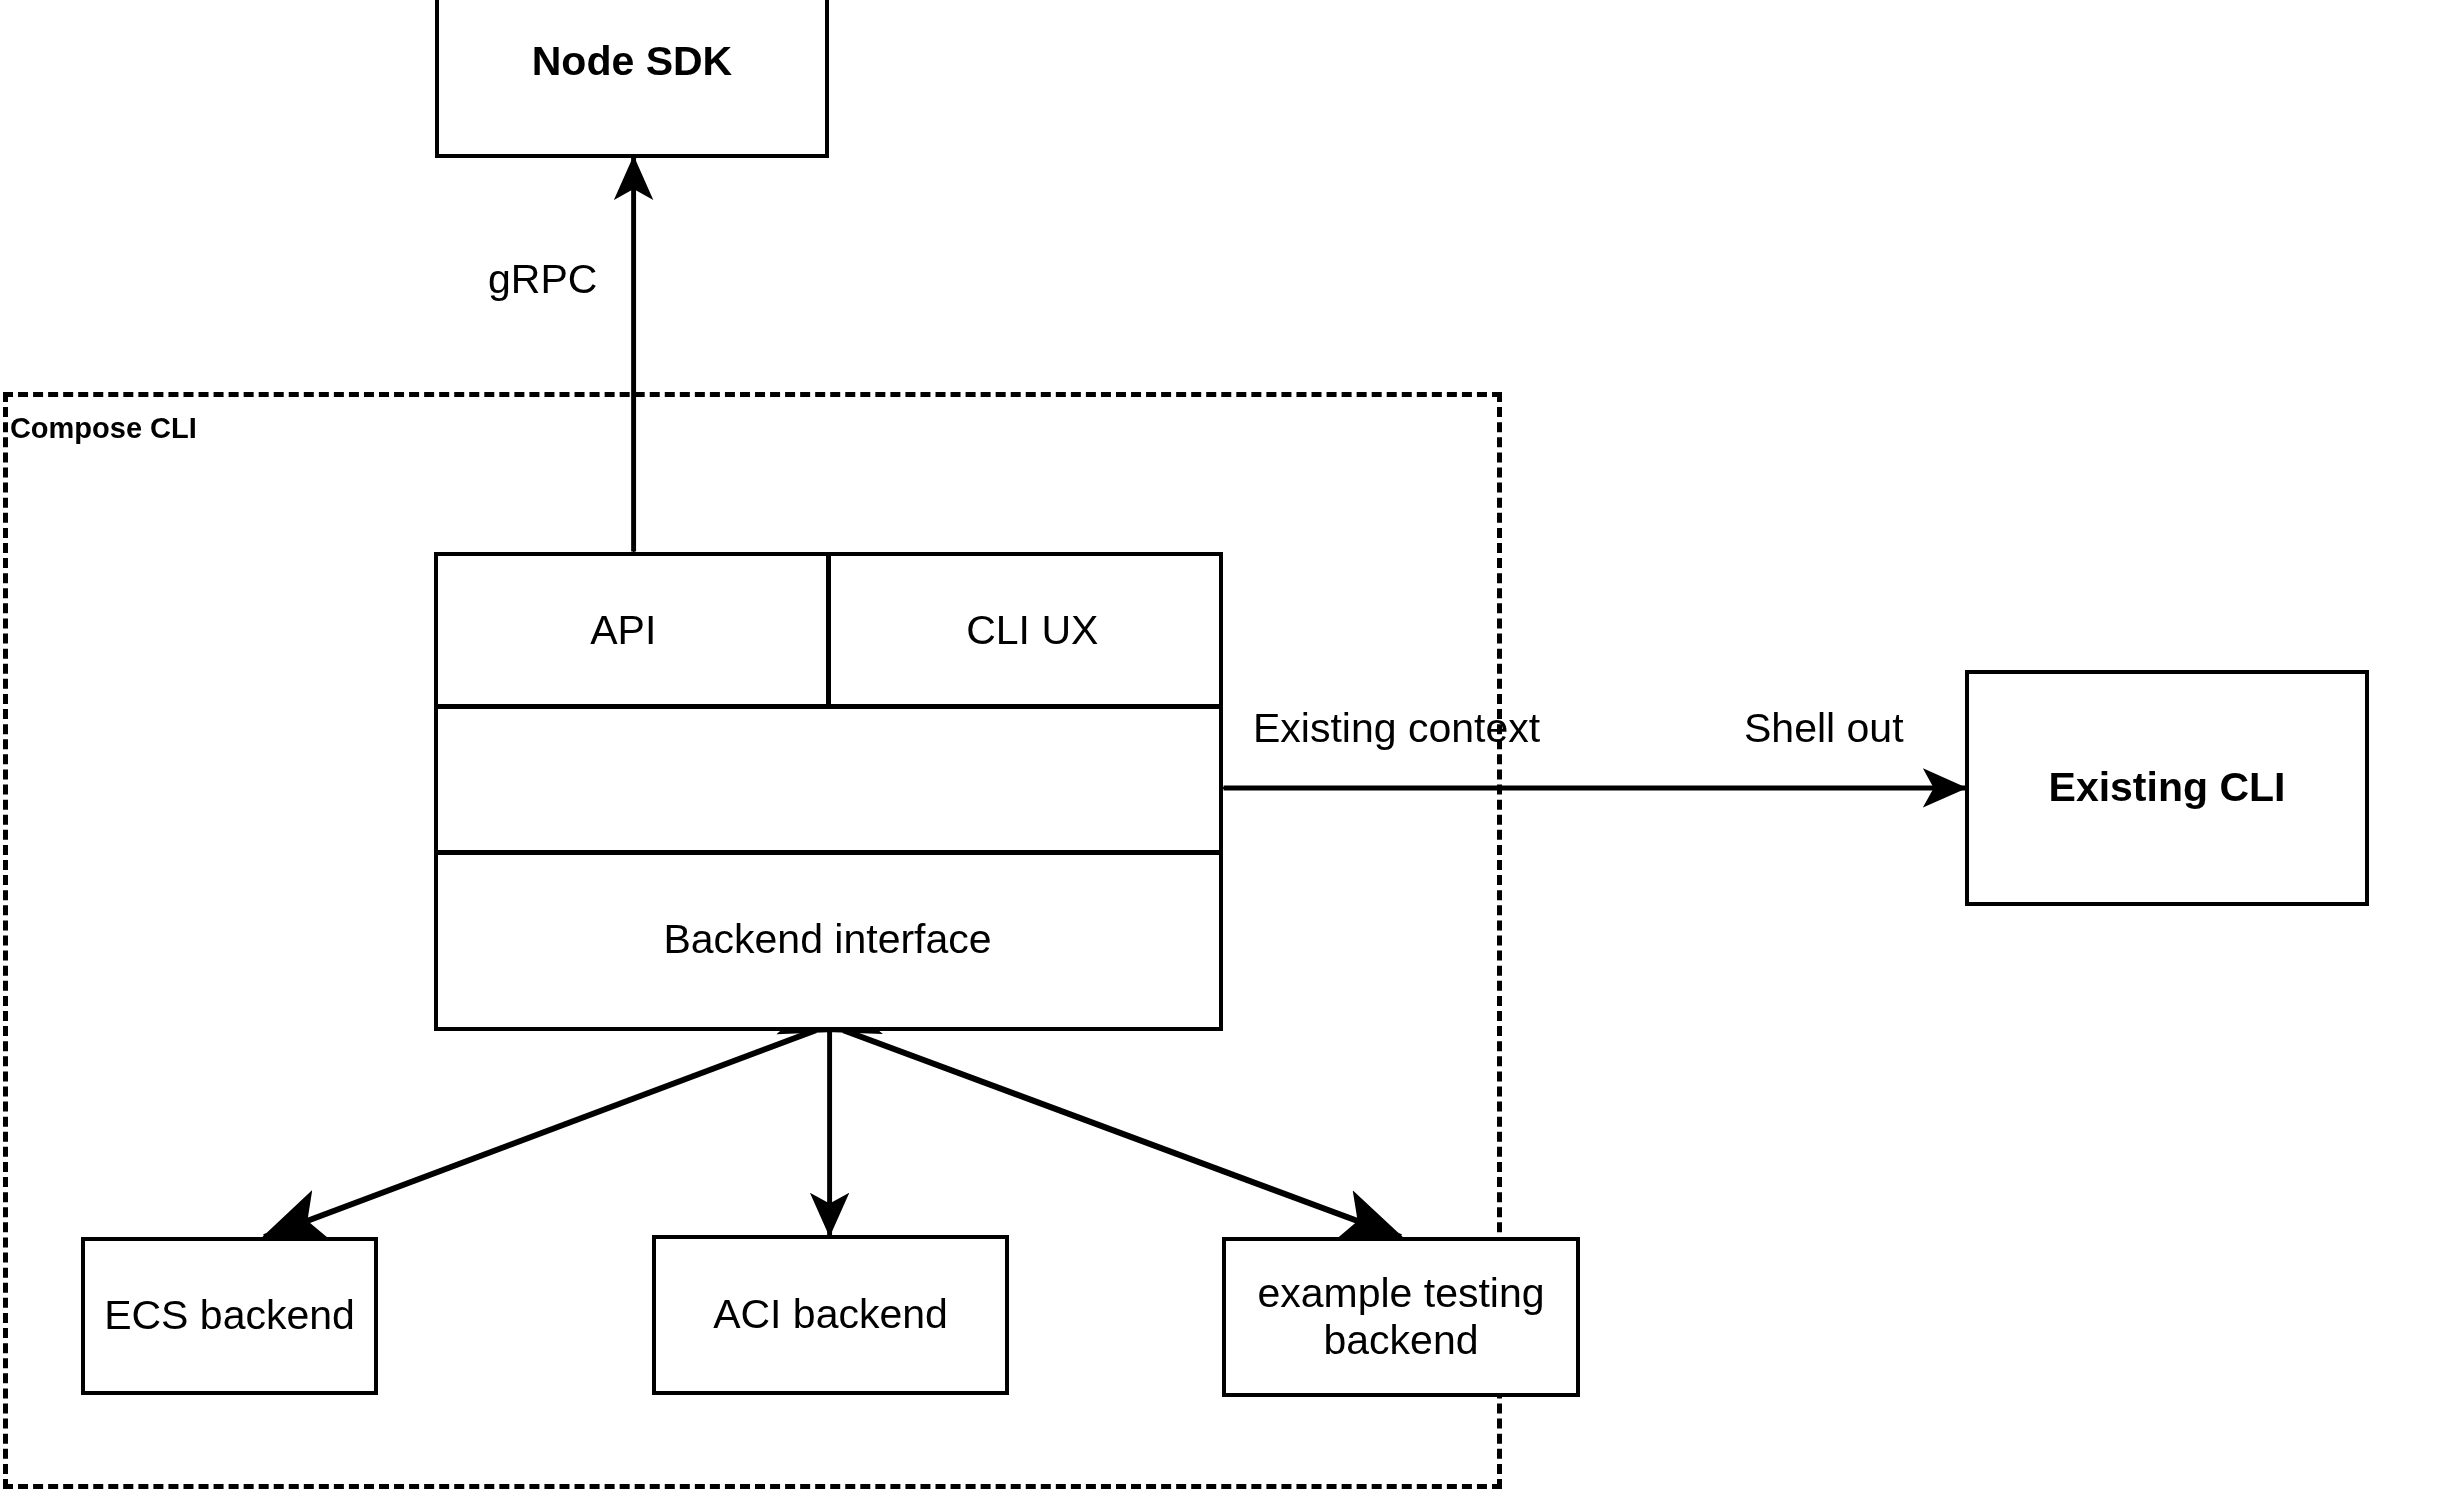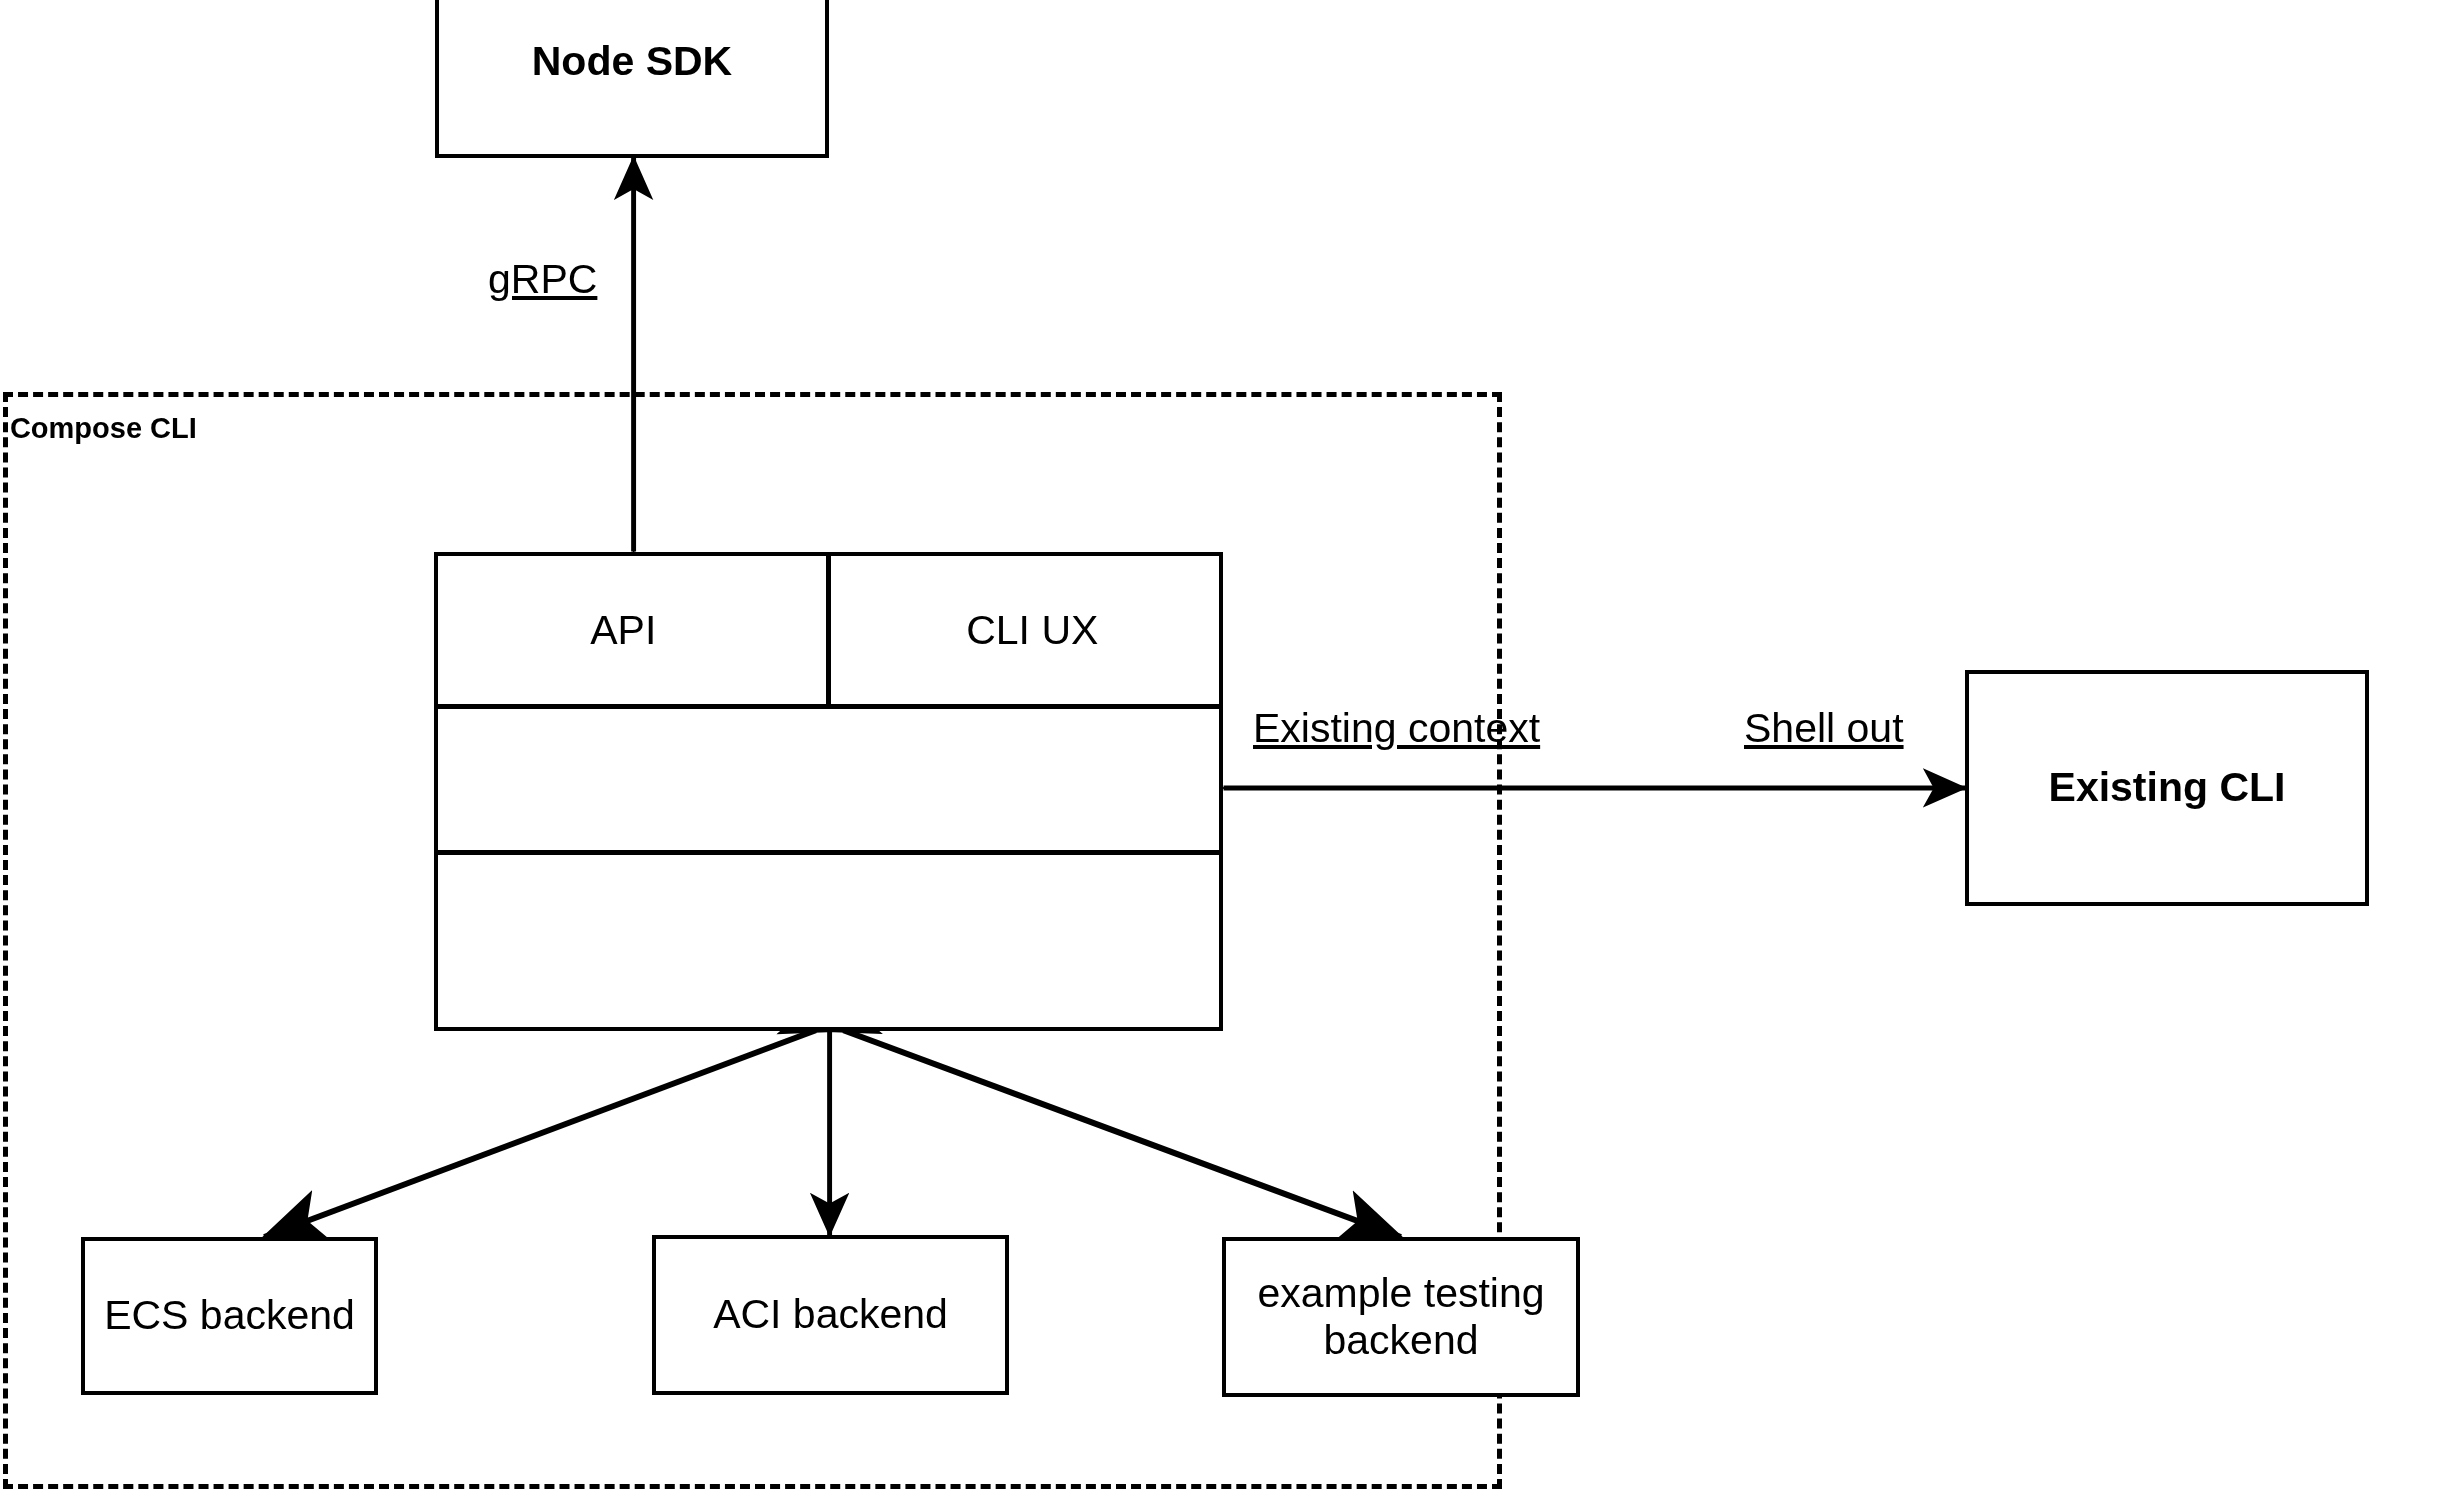--- a/index.html
+++ b/index.html
@@ -33,21 +33,20 @@
     align-items: center;
     justify-content: center;
     text-align: center;
     line-height: 1.15;
   }
   .node.bold { font-weight: bold; }
   .label {
     position: absolute;
     white-space: nowrap;
     text-align: center;
-    text-decoration: underline;
   }
   .stack {
     position: absolute;
     box-sizing: border-box;
     border: 4.9px solid #000000;
     background: #ffffff;
   }
   .stack-row {
     position: absolute;
     left: 0;
@@ -135,20 +134,25 @@
       </div>
       <div class="stack-cell fs-42" style="width:391px; height:148px;">
         <span>CLI UX</span>
       </div>
     </div>
     <div class="divider-v" style="left:388px; top:0px; height:148px;"></div>
     <div class="divider-h" style="top:148px;"></div>
 
     <div class="divider-h" style="top:294px;"></div>
 
+    <div class="stack-row" style="top:298px; height:170px;">
+      <div class="stack-cell fs-42" style="width:779px; height:170px;">
+        <span>Backend interface</span>
+      </div>
+    </div>
   </div>
 
   <div class="node fs-42" style="left:81px; top:1237px; width:297px; height:158px;">
     <span>ECS backend</span>
   </div>
 
   <div class="node fs-42" style="left:652px; top:1235px; width:357px; height:160px;">
     <span>ACI backend</span>
   </div>
 

